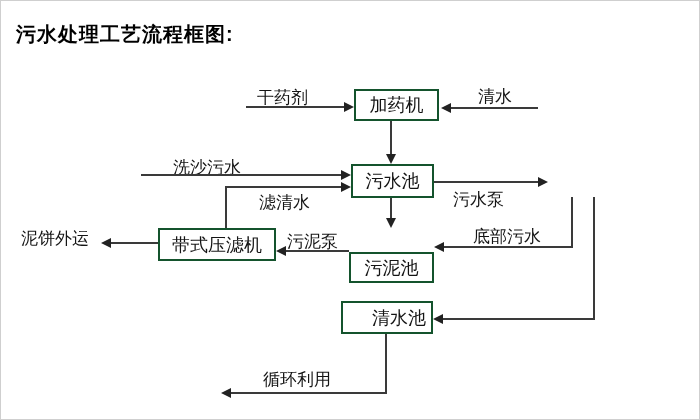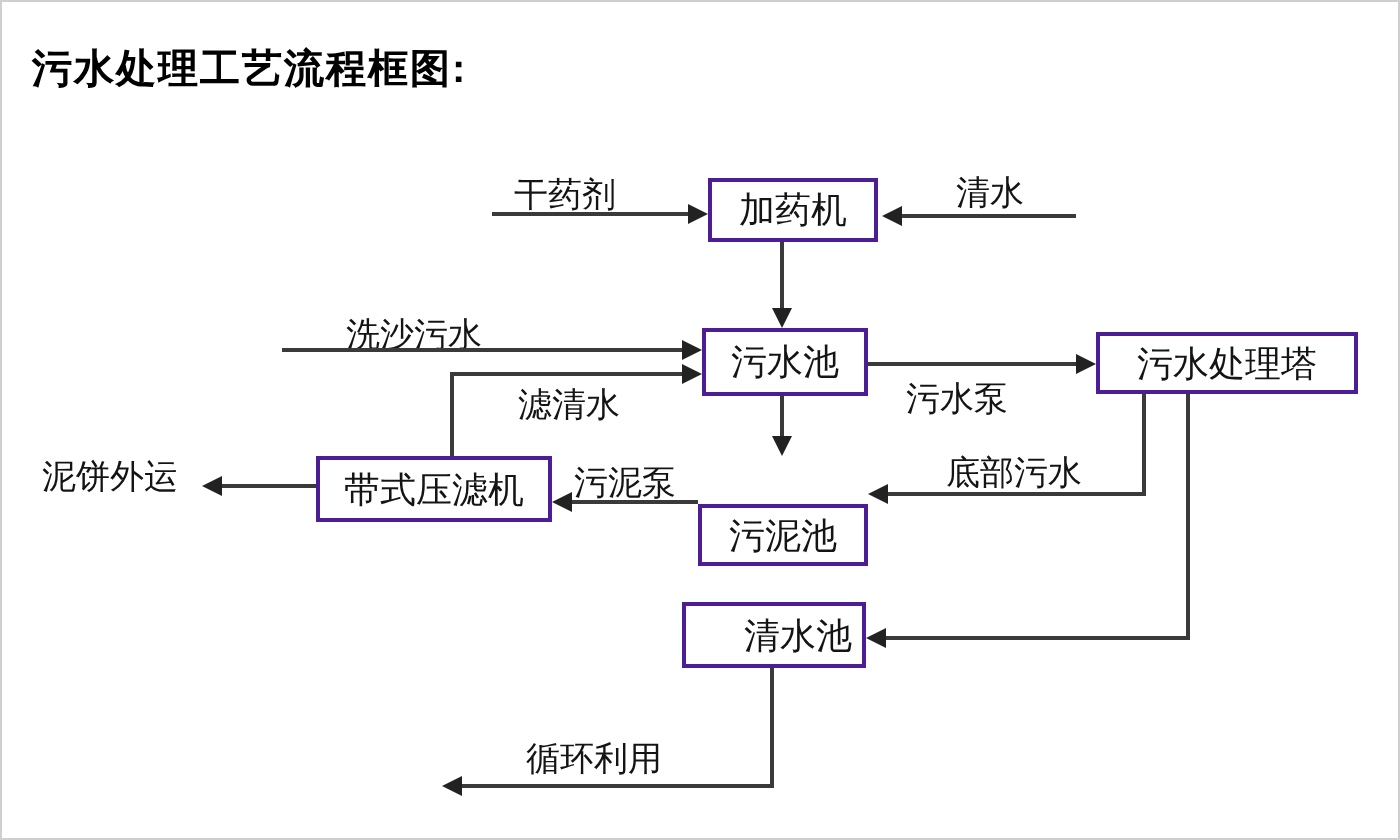--- a/index.html
+++ b/index.html
@@ -17,21 +17,21 @@
     position:absolute;
     font-size:20px;
     font-weight:bold;
     letter-spacing:1px;
     color:#000;
     white-space:nowrap;
   }
   .node{
     position:absolute;
     box-sizing:border-box;
-    border:2px solid #4c1d95;
+    border:2px solid #14532d;
     background:#fff;
     display:flex;
     align-items:center;
     justify-content:center;
     font-size:18px;
     color:#141414;
     white-space:nowrap;
   }
   .lbl{
     position:absolute;
@@ -48,21 +48,20 @@
 </style>
 </head>
 <body>
 
 <div id="screen">
 
   <div class="title" style="left:15px;top:20px;">污水处理工艺流程框图:</div>
 
   <div class="node" style="left:353px;top:88px;width:85px;height:32px;">加药机</div>
   <div class="node" style="left:350px;top:163px;width:83px;height:34px;">污水池</div>
-  <div class="node" style="left:547px;top:165px;width:131px;height:31px;">污水处理塔</div>
   <div class="node" style="left:348px;top:227px;width:85px;height:31px;margin-top:24px;">污泥池</div>
   <div class="node" style="left:157px;top:227px;width:118px;height:33px;">带式压滤机</div>
   <div class="node" style="left:340px;top:300px;width:92px;height:33px;padding-left:24px;">清水池</div>
 
   <div class="lbl" style="left:256px;top:85px;">干药剂</div>
   <div class="lbl" style="left:477px;top:84px;text-align:right;">清水</div>
   <div class="lbl" style="left:172px;top:155px;">洗沙污水</div>
   <div class="lbl" style="left:452px;top:155px;margin-top:32px;">污水泵</div>
   <div class="lbl" style="left:258px;top:190px;">滤清水</div>
   <div class="lbl" style="left:286px;top:229px;">污泥泵</div>

